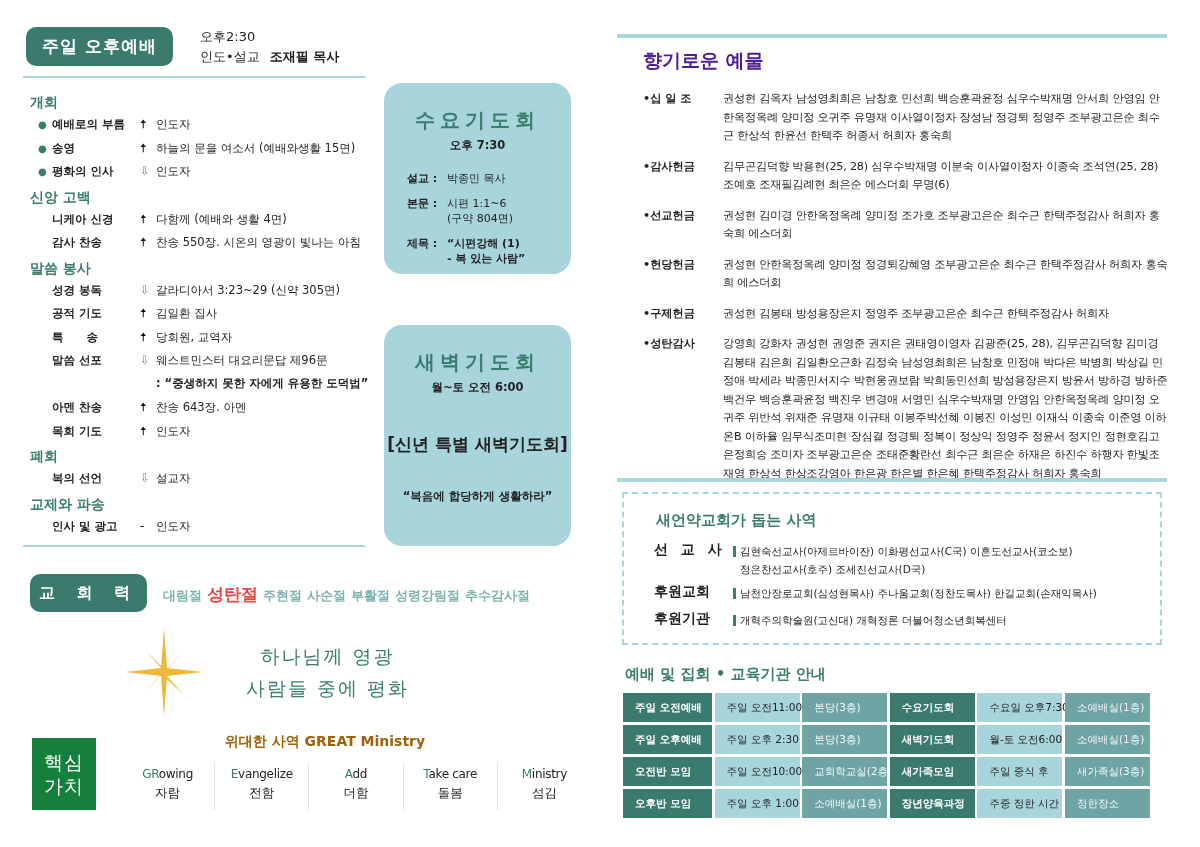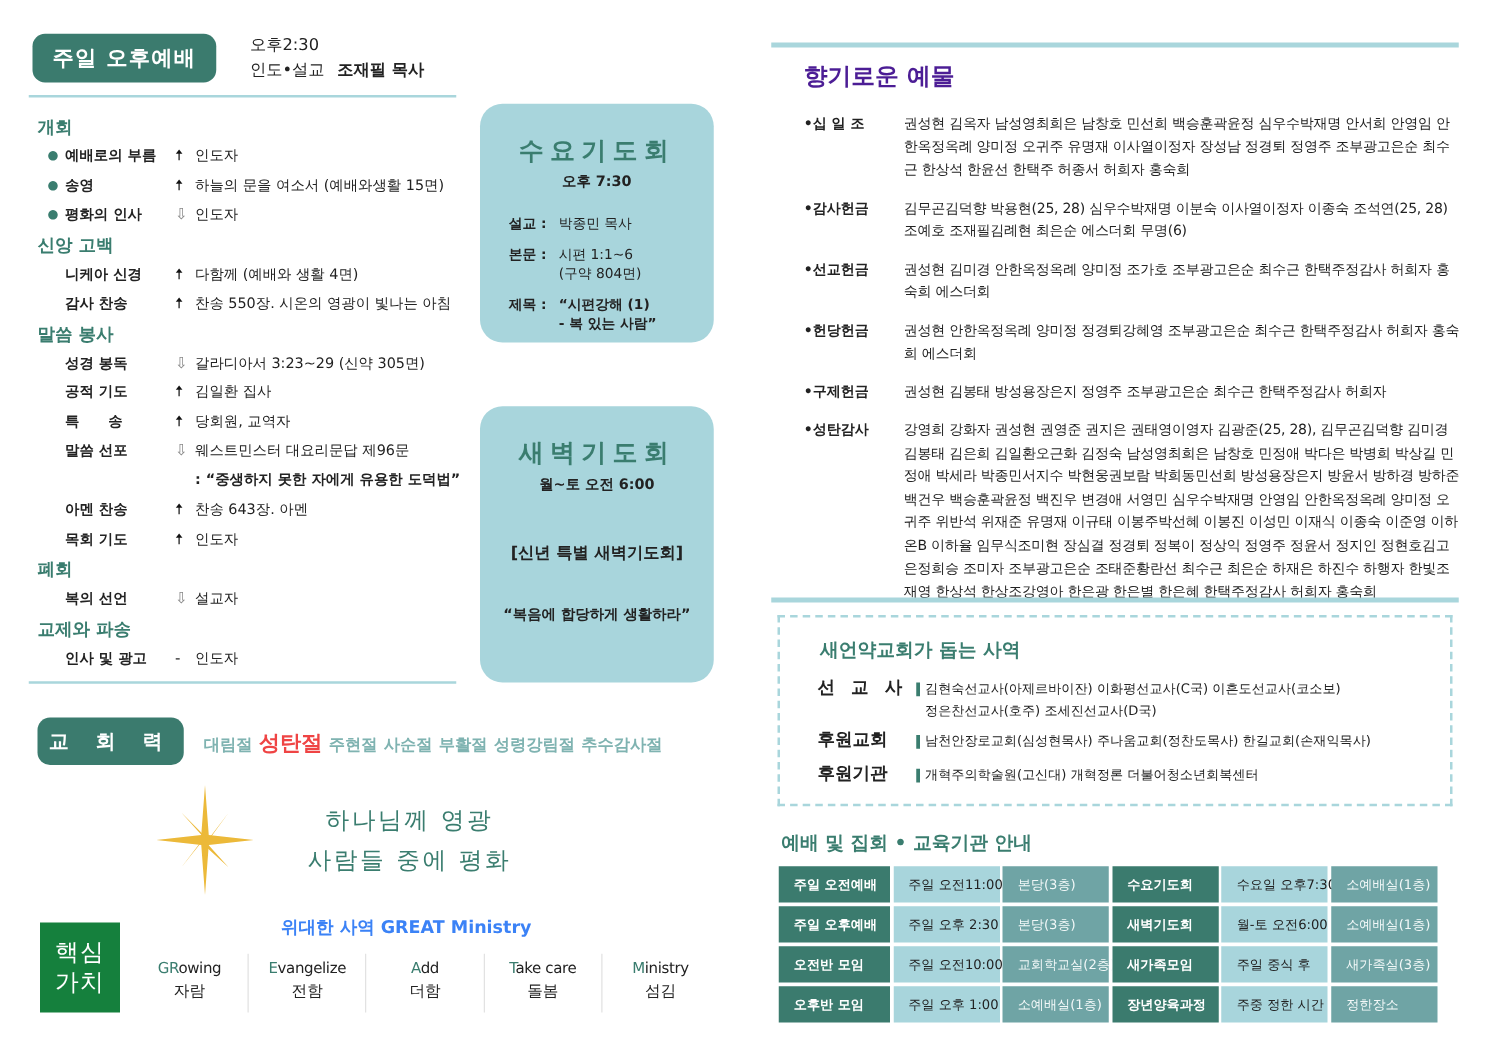--- a/index.html
+++ b/index.html
@@ -29,36 +29,36 @@
   .row .val .sub { display: block; font-weight: bold; margin-top: 8px; }
 
   .card { position: absolute; background: #a8d5dc; border-radius: 18px; width: 187px; }
   #wed { left: 384px; top: 83px; height: 191px; }
   #dawn { left: 384px; top: 325px; height: 221px; }
   .card .ct { text-align: center; font-size: 20px; font-weight: bold; color: #3a7d6f; letter-spacing: 5px; margin-top: 24px; }
   .card .cs { text-align: center; font-size: 11.5px; font-weight: bold; margin-top: 4px; }
   .card .kv { display: flex; font-size: 11px; line-height: 15px; margin-left: 23px; margin-top: 10px; }
   .card .kv .k { width: 40px; font-weight: bold; }
   .card .kv .v { white-space: pre-line; }
-  .card .big { text-align: center; font-size: 13px; font-weight: bold; margin-top: 38px; }
+  .card .big { text-align: center; font-size: 17px; font-weight: bold; margin-top: 38px; }
   .card .quote { text-align: center; font-size: 11.5px; font-weight: bold; margin-top: 33px; }
 
   #cal-btn { position: absolute; left: 30px; top: 574px; width: 117px; height: 38px;
     display:flex; align-items:center; justify-content:center; font-size: 16px; font-weight: bold; letter-spacing: 8px; }
   #seasons { position: absolute; left: 163px; top: 583px; font-size: 13px; font-weight: bold; color: #7fb3b1; white-space: nowrap; }
   #seasons span { margin-right: 5px; }
   #seasons span.cur { color: #ef4444; font-size: 17px; }
 
   #star { position: absolute; left: 125px; top: 628px; width: 78px; height: 88px; }
   #motto { position: absolute; left: 200px; top: 640px; width: 255px; text-align: center; font-size: 19px; color: #3a7d6f; letter-spacing: 2px; line-height: 32px; }
 
   #core-box { position: absolute; left: 32px; top: 738px; width: 64px; height: 72px; background: #15803d; color: #fff;
     font-size: 19px; display: flex; flex-direction: column; align-items: center; justify-content: center; line-height: 24px; letter-spacing: 1px; }
-  #great-title { position: absolute; left: 210px; top: 733px; width: 230px; text-align: center; font-size: 14px; font-weight: bold; color: #3b82f6; }
-  #values { position: absolute; left: 105px; top: 763px; width: 470px; display: flex; }
+  #great-title { position: absolute; left: 210px; top: 733px; width: 230px; text-align: center; font-size: 14px; font-weight: bold; color: #a16207; }
+  #values { position: absolute; left: 121px; top: 763px; width: 470px; display: flex; }
   .vcol { flex: 1; text-align: center; border-left: 1px solid #e2e2e2; padding: 4px 0; height: 47px; }
   .vcol:first-child { border-left: none; }
   .vcol .en { font-size: 12px; letter-spacing: -0.3px; }
   .vcol .en b { color: #3a7d6f; font-weight: normal; }
   .vcol .ko { font-size: 12.5px; margin-top: 4px; }
 
   
   #rule-r1 { position: absolute; left: 617px; top: 34px; width: 550px; height: 4px; background: #a9d6dc; }
   #offer-title { position: absolute; left: 643px; top: 48px; font-size: 19px; font-weight: bold; color: #4c1d95; }
   #offerings { position: absolute; left: 643px; top: 90px; width: 525px; }

